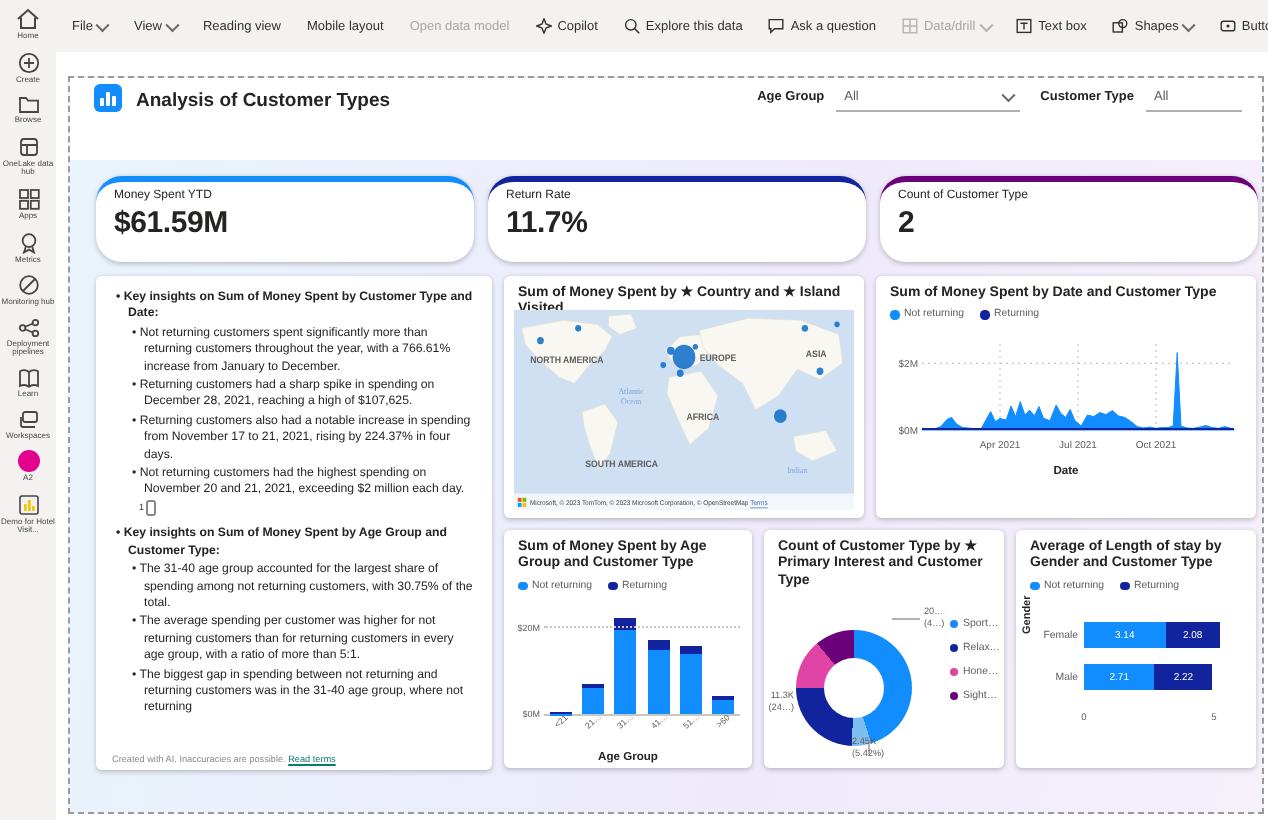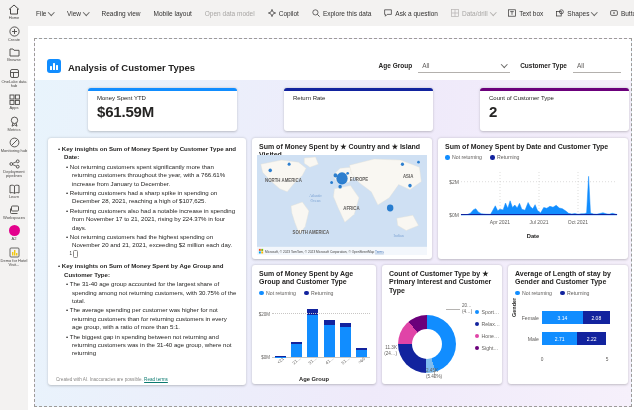--- a/index.html
+++ b/index.html
@@ -16,34 +16,34 @@
 
   
   .rail{position:absolute;left:0;top:0;bottom:0;width:28px;background:#f3f2f1;display:flex;flex-direction:column;align-items:center;padding-top:4px;box-sizing:border-box;z-index:3;}
   .rail-item{display:flex;flex-direction:column;align-items:center;margin-bottom:5px;width:28px;}
   .rail-item .lbl{font-size:4px;color:#484644;text-align:center;line-height:1.15;margin-top:1px;}
   .rail-item svg{display:block;}
   .avatar{width:11px;height:11px;border-radius:50%;background:#e3008c;display:flex;align-items:center;justify-content:center;color:#fff;font-size:5px;font-weight:bold;}
 
   
   .canvas{position:absolute;left:34px;top:38px;right:2px;bottom:3px;border:1px dashed #9d9b99;background:linear-gradient(100deg,#e8f4fc 0%,#efeafa 60%,#f6f0fb 100%);}
-  .canvas-header{position:absolute;top:0;left:0;right:0;height:41px;background:#fff;display:flex;align-items:flex-end;padding:0 10px 7px 12px;box-sizing:border-box;}
+  .canvas-header{position:absolute;top:0;left:0;right:0;height:41px;background:#fff;display:flex;align-items:flex-end;padding:0 10px 24px 12px;box-sizing:border-box;}
   .rpt-icon{width:14px;height:14px;border-radius:3px;background:#118DFF;display:flex;align-items:flex-end;justify-content:center;gap:1px;padding-bottom:3px;box-sizing:border-box;margin-right:7px;}
   .rpt-icon i{display:block;width:2px;background:#fff;border-radius:.5px;}
   .rpt-title{font-size:9.5px;font-weight:bold;color:#252423;flex:0 0 auto;}
   .slicers{margin-left:auto;display:flex;align-items:center;gap:10px;}
   .slicer{display:flex;align-items:center;gap:6px;}
   .slicer .sl-label{font-size:6.5px;font-weight:bold;color:#252423;}
   .sl-box{display:flex;align-items:center;justify-content:space-between;width:92px;height:15px;background:#fff;border-bottom:1px solid #b3b0ad;font-size:6.5px;color:#605e5c;padding:0 4px;box-sizing:border-box;}
   .sl-box.narrow{width:48px;}
 
   
   .card{position:absolute;background:#fff;border-radius:3px;box-shadow:0 0.6px 2.5px rgba(0,0,0,.22);box-sizing:border-box;overflow:hidden;}
   .kpi-row{position:absolute;top:49px;left:13px;width:581px;height:43px;display:flex;gap:7px;}
-  .kpi{flex:1;background:#fff;border-radius:3px;border-top:3px solid #118DFF;box-shadow:0 0.6px 2.5px rgba(0,0,0,.22);padding:4px 9px;box-sizing:border-box;margin-left:40px;}
+  .kpi{flex:1;background:#fff;border-radius:13px;border-top:3px solid #118DFF;box-shadow:0 0.6px 2.5px rgba(0,0,0,.22);padding:4px 9px;box-sizing:border-box;}
   .kpi .k-label{font-size:6px;color:#252423;}
   .kpi .k-value{font-size:15px;font-weight:600;color:#252423;margin-top:2px;letter-spacing:-.2px;}
 
   .viz-title{font-size:7px;font-weight:bold;color:#252423;padding:5px 7px 1px 7px;line-height:1.2;}
   .legend{display:flex;gap:8px;align-items:center;padding:2px 7px 0 7px;}
   .legend .li{display:flex;align-items:center;gap:2.5px;font-size:5.2px;color:#605e5c;}
   .dot{width:4.5px;height:4.5px;border-radius:50%;}
 
   
   #insights-card{left:13px;top:99px;width:198px;height:247px;padding:7px 8px 14px 8px;}
@@ -287,20 +287,21 @@
       </div>
     </div>
 
     <div class="kpi-row">
       <div class="kpi" style="border-top-color: rgb(17, 141, 255);">
         <div class="k-label">Money Spent YTD</div>
         <div class="k-value">$61.59M</div>
       </div>
       <div class="kpi" style="border-top-color: rgb(18, 35, 158);">
         <div class="k-label">Return Rate</div>
+        <div class="k-value">11.7%</div>
       </div>
       <div class="kpi" style="border-top-color: rgb(107, 0, 123);">
         <div class="k-label">Count of Customer Type</div>
         <div class="k-value">2</div>
       </div>
     </div>
 
     <div class="card" id="insights-card">
       <div class="ins">
         <div class="h">Key insights on Sum of Money Spent by Customer Type and Date:</div>

